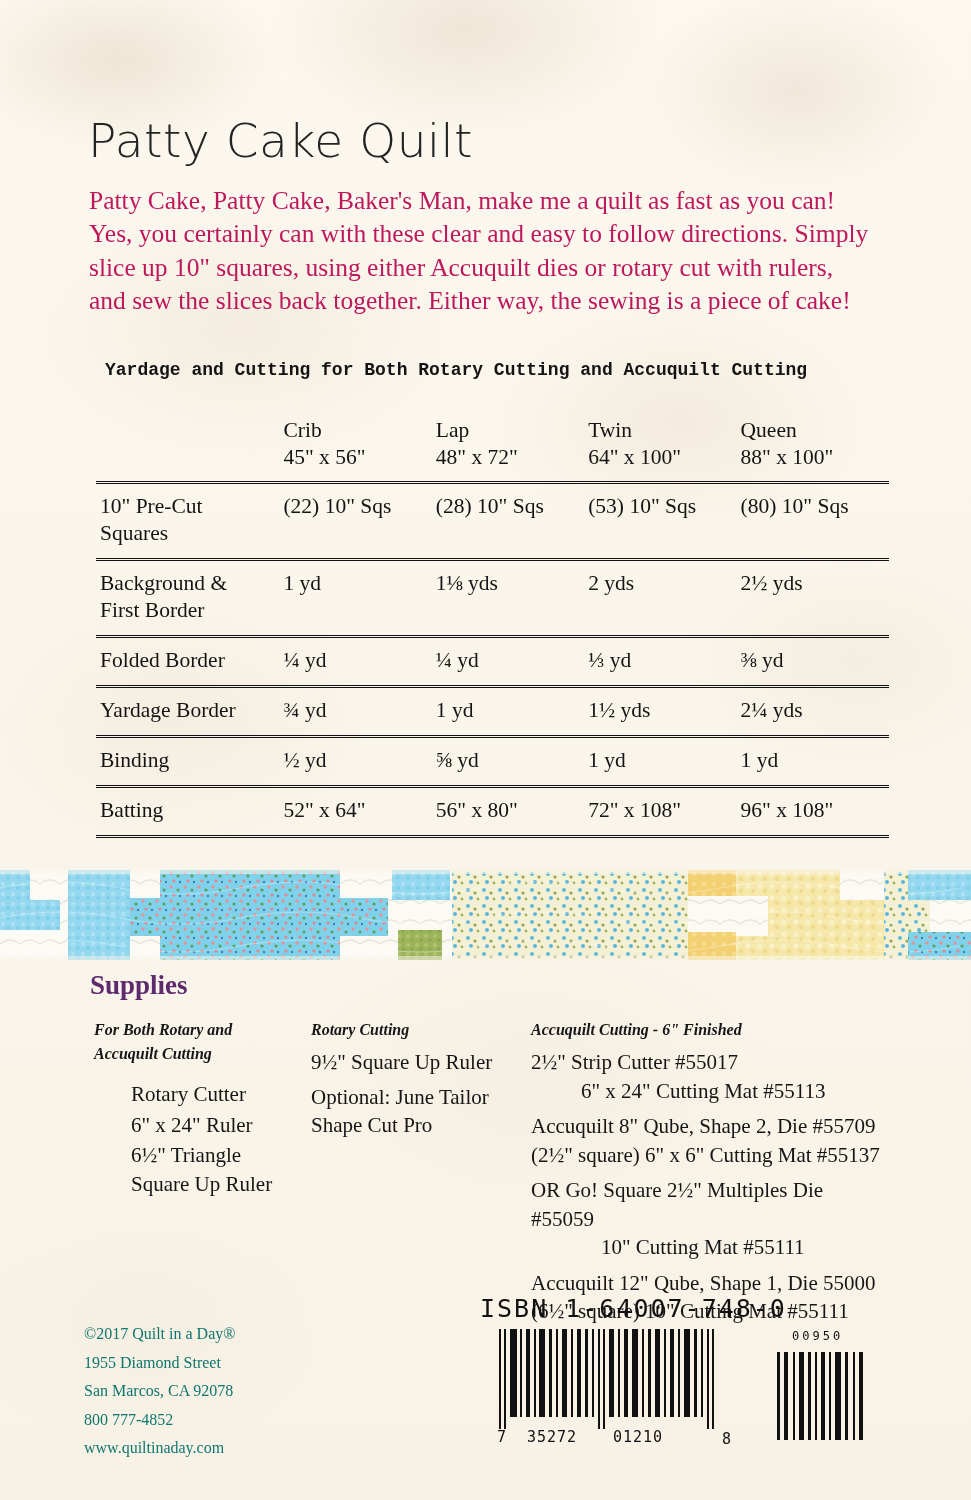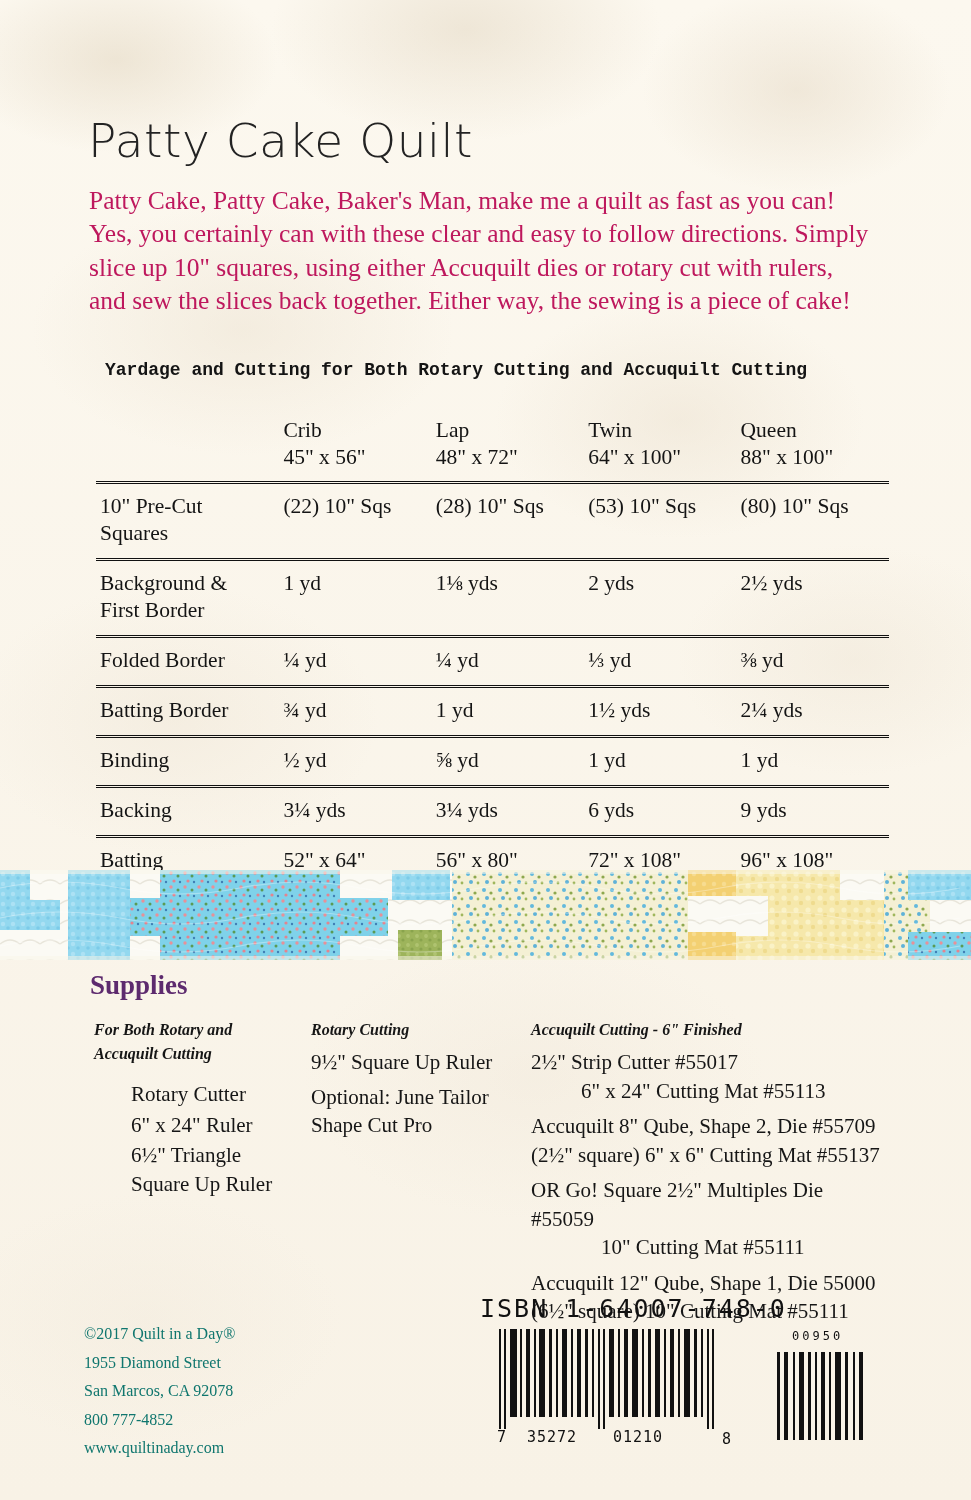--- a/index.html
+++ b/index.html
@@ -270,39 +270,32 @@
         <td>2½ yds</td>
       </tr>
       <tr>
         <td>Folded Border</td>
         <td>¼ yd</td>
         <td>¼ yd</td>
         <td>⅓ yd</td>
         <td>⅜ yd</td>
       </tr>
       <tr>
-        <td>Batting Border</td>
+        <td>Yardage Border</td>
         <td>¾ yd</td>
         <td>1 yd</td>
         <td>1½ yds</td>
         <td>2¼ yds</td>
       </tr>
       <tr>
         <td>Binding</td>
         <td>½ yd</td>
         <td>⅝ yd</td>
         <td>1 yd</td>
         <td>1 yd</td>
-      </tr>
-      <tr>
-        <td>Backing</td>
-        <td>3¼ yds</td>
-        <td>3¼ yds</td>
-        <td>6 yds</td>
-        <td>9 yds</td>
       </tr>
       <tr class="last-row">
         <td>Batting</td>
         <td>52" x 64"</td>
         <td>56" x 80"</td>
         <td>72" x 108"</td>
         <td>96" x 108"</td>
       </tr>
     </tbody>
   </table>

